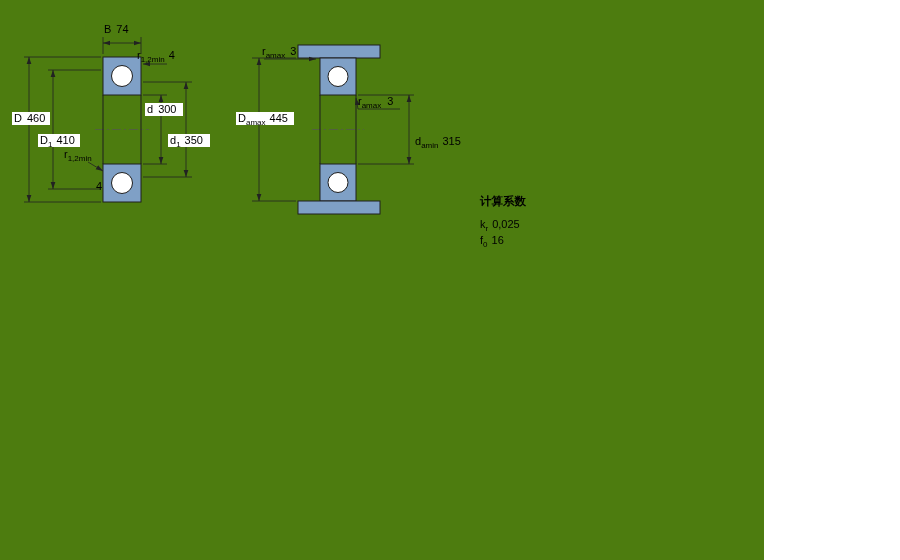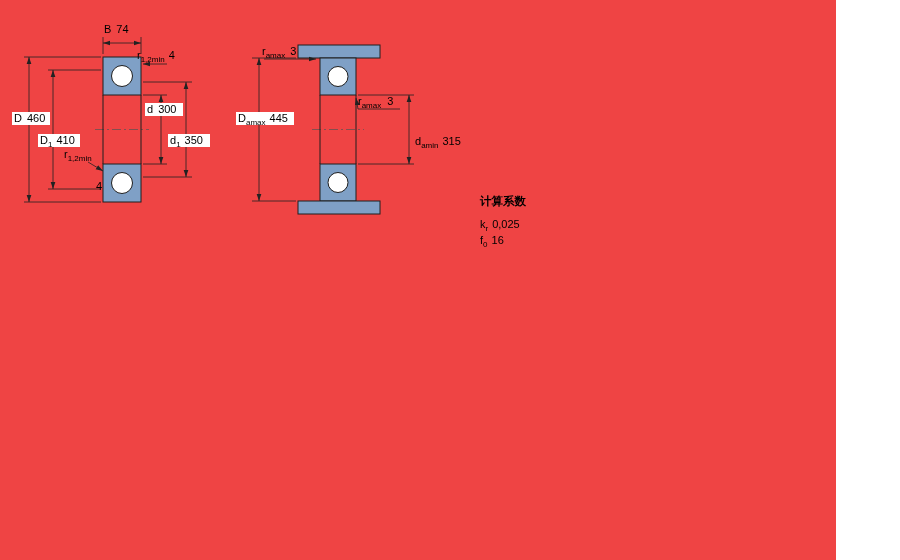--- a/index.html
+++ b/index.html
@@ -1,17 +1,17 @@
 <!DOCTYPE html>
 <html style="--bearing-fill: #7fa0c6; --outline: #1f1f1f; --dim: #222222;"><head>
 <meta charset="utf-8">
 <style>
   html,body{margin:0;padding:0;background:#ffffff;}
   body{width:900px;height:560px;font-family:"Liberation Sans","DejaVu Sans",sans-serif;}
-  .drawing-wrap{width:836px;height:560px;position:relative;background:#ef4444;}
+  .drawing-wrap{width:764px;height:560px;position:relative;background:#4d7c0f;}
   svg text{font-family:"Liberation Sans","DejaVu Sans",sans-serif;font-size:11px;fill:#000;}
   .sub{font-size:8px;}
   .part{fill:var(--bearing-fill,#7fa0c6);stroke:var(--outline,#1f1f1f);stroke-width:1;}
   .ball{fill:#ffffff;stroke:var(--outline,#1f1f1f);stroke-width:1;}
   .edge{stroke:var(--outline,#1f1f1f);stroke-width:1;fill:none;}
   .dim{stroke:var(--dim,#222222);stroke-width:0.8;fill:none;}
   .axis{stroke:#555;stroke-width:0.7;stroke-dasharray:9 3 2 3;fill:none;}
   .bg{fill:#ffffff;stroke:none;}
   .cjk-title{font-weight:bold;font-size:11.5px;}
 </style>

